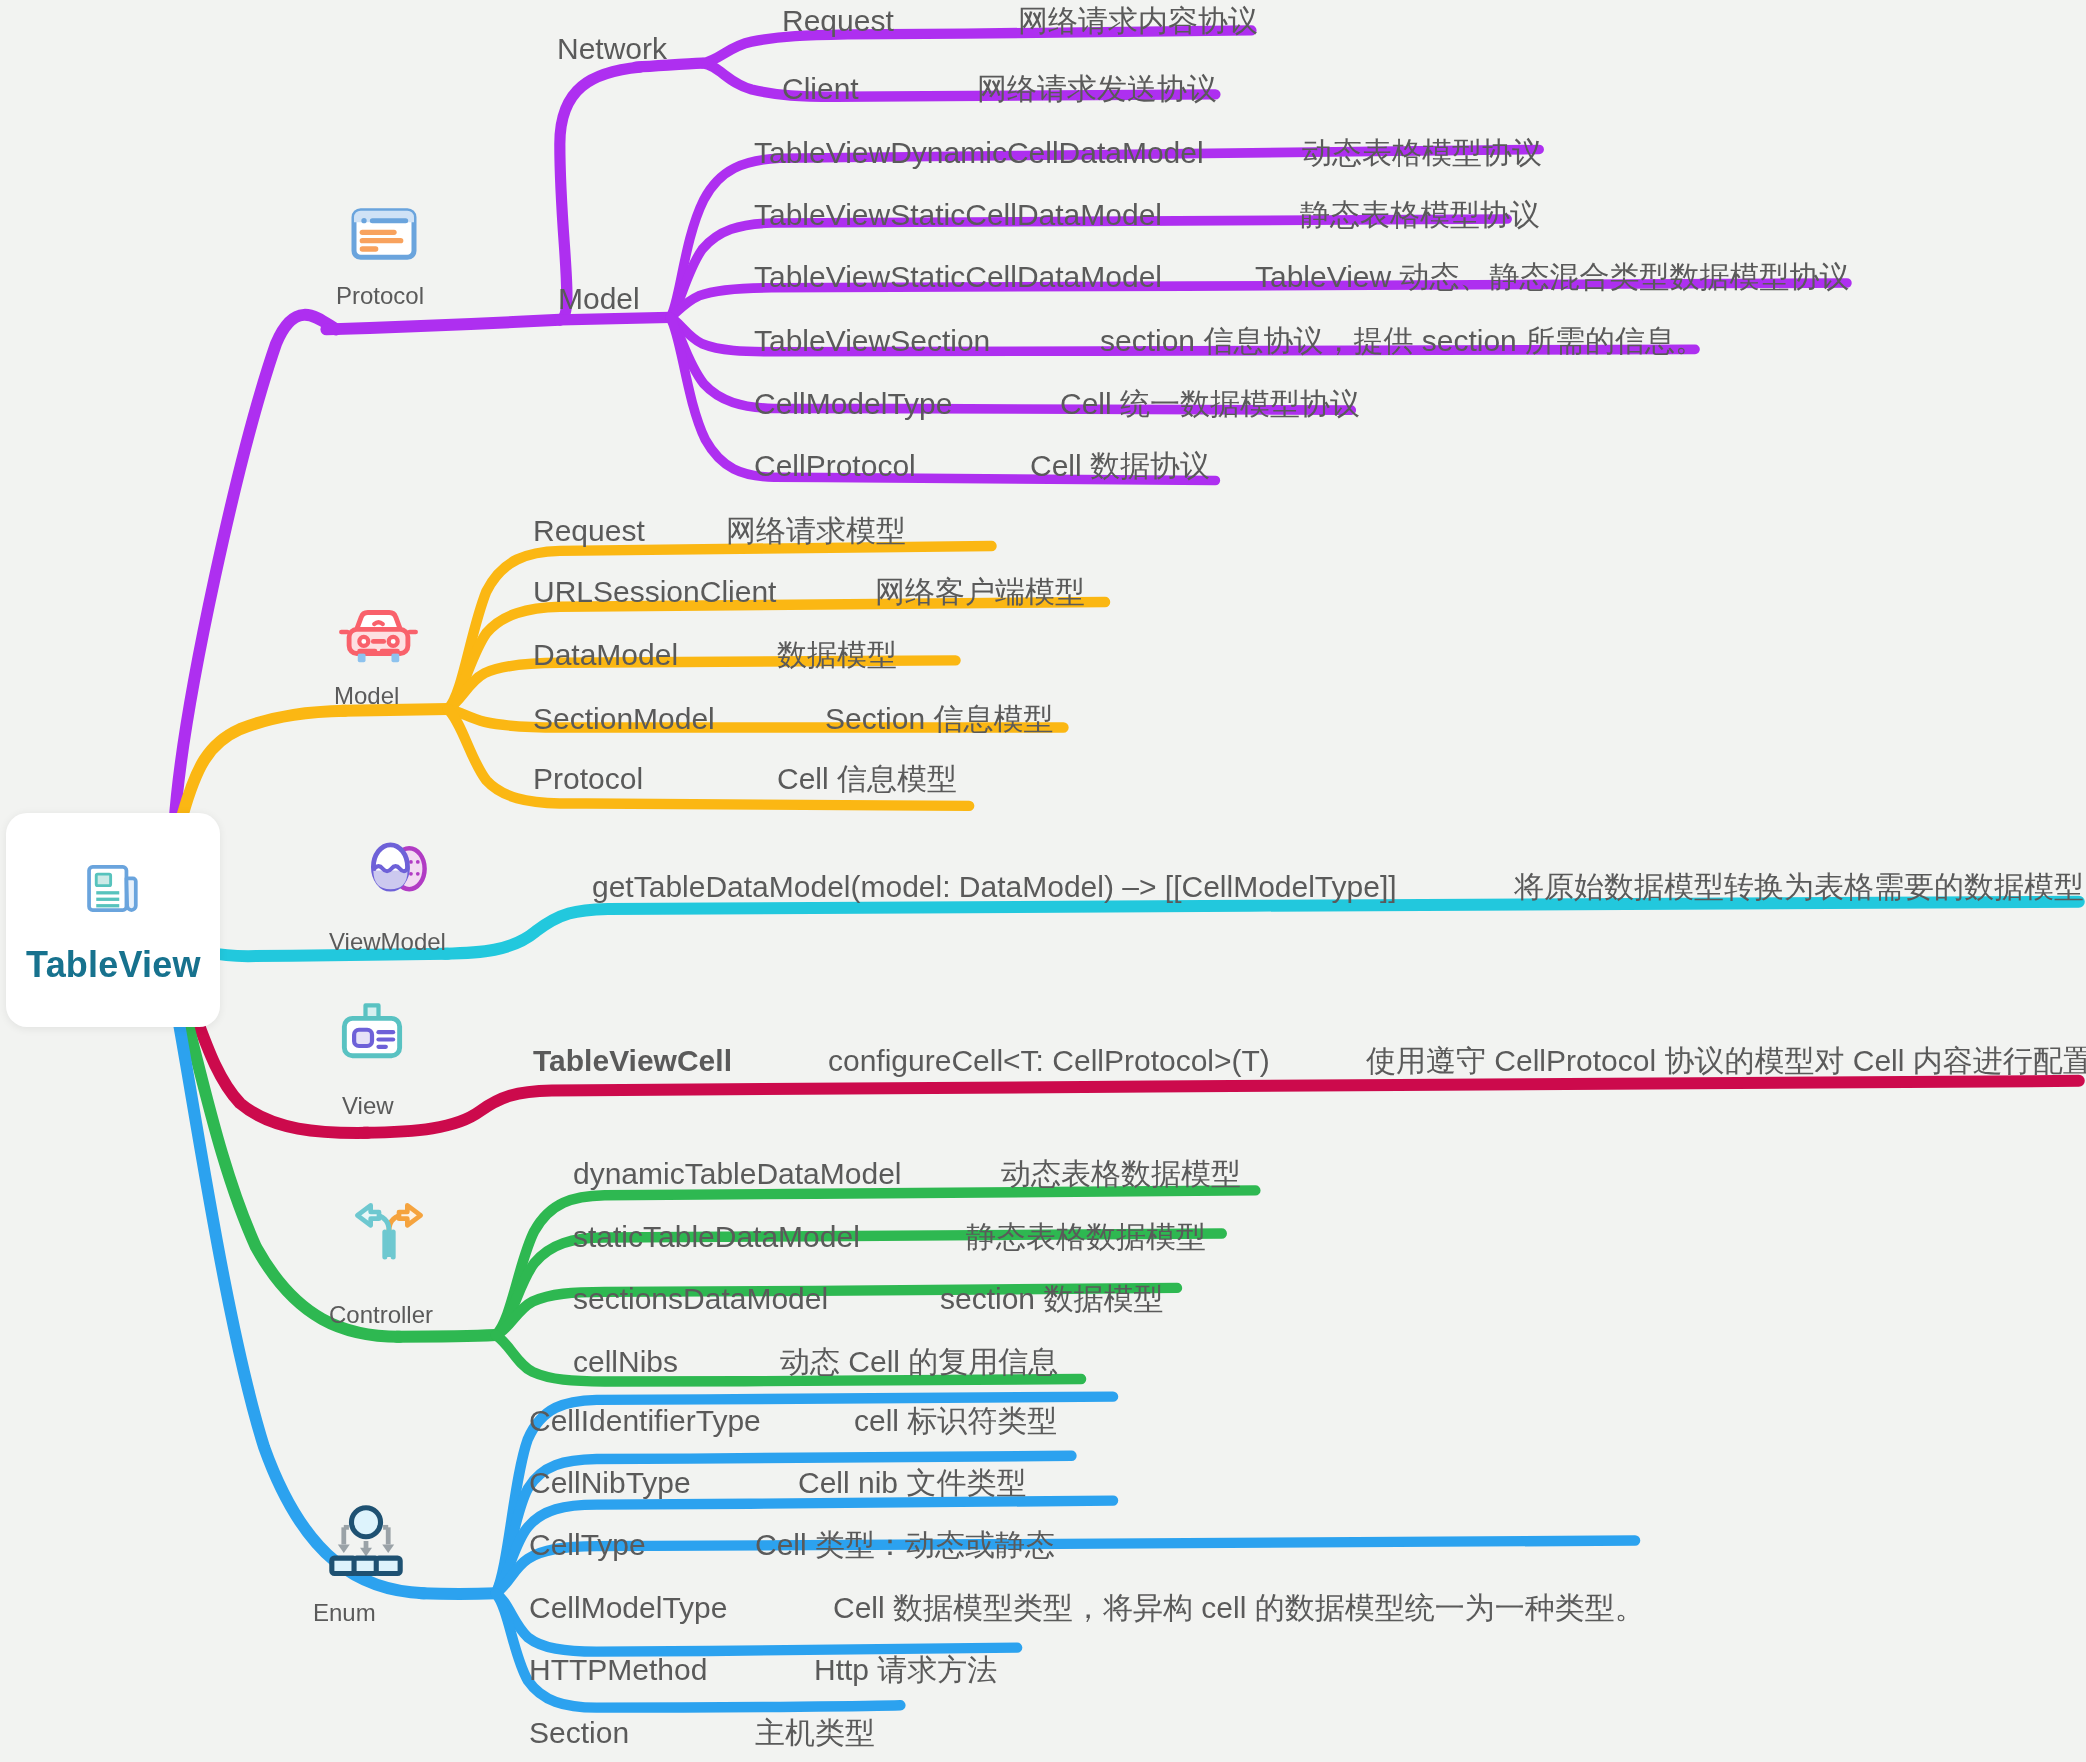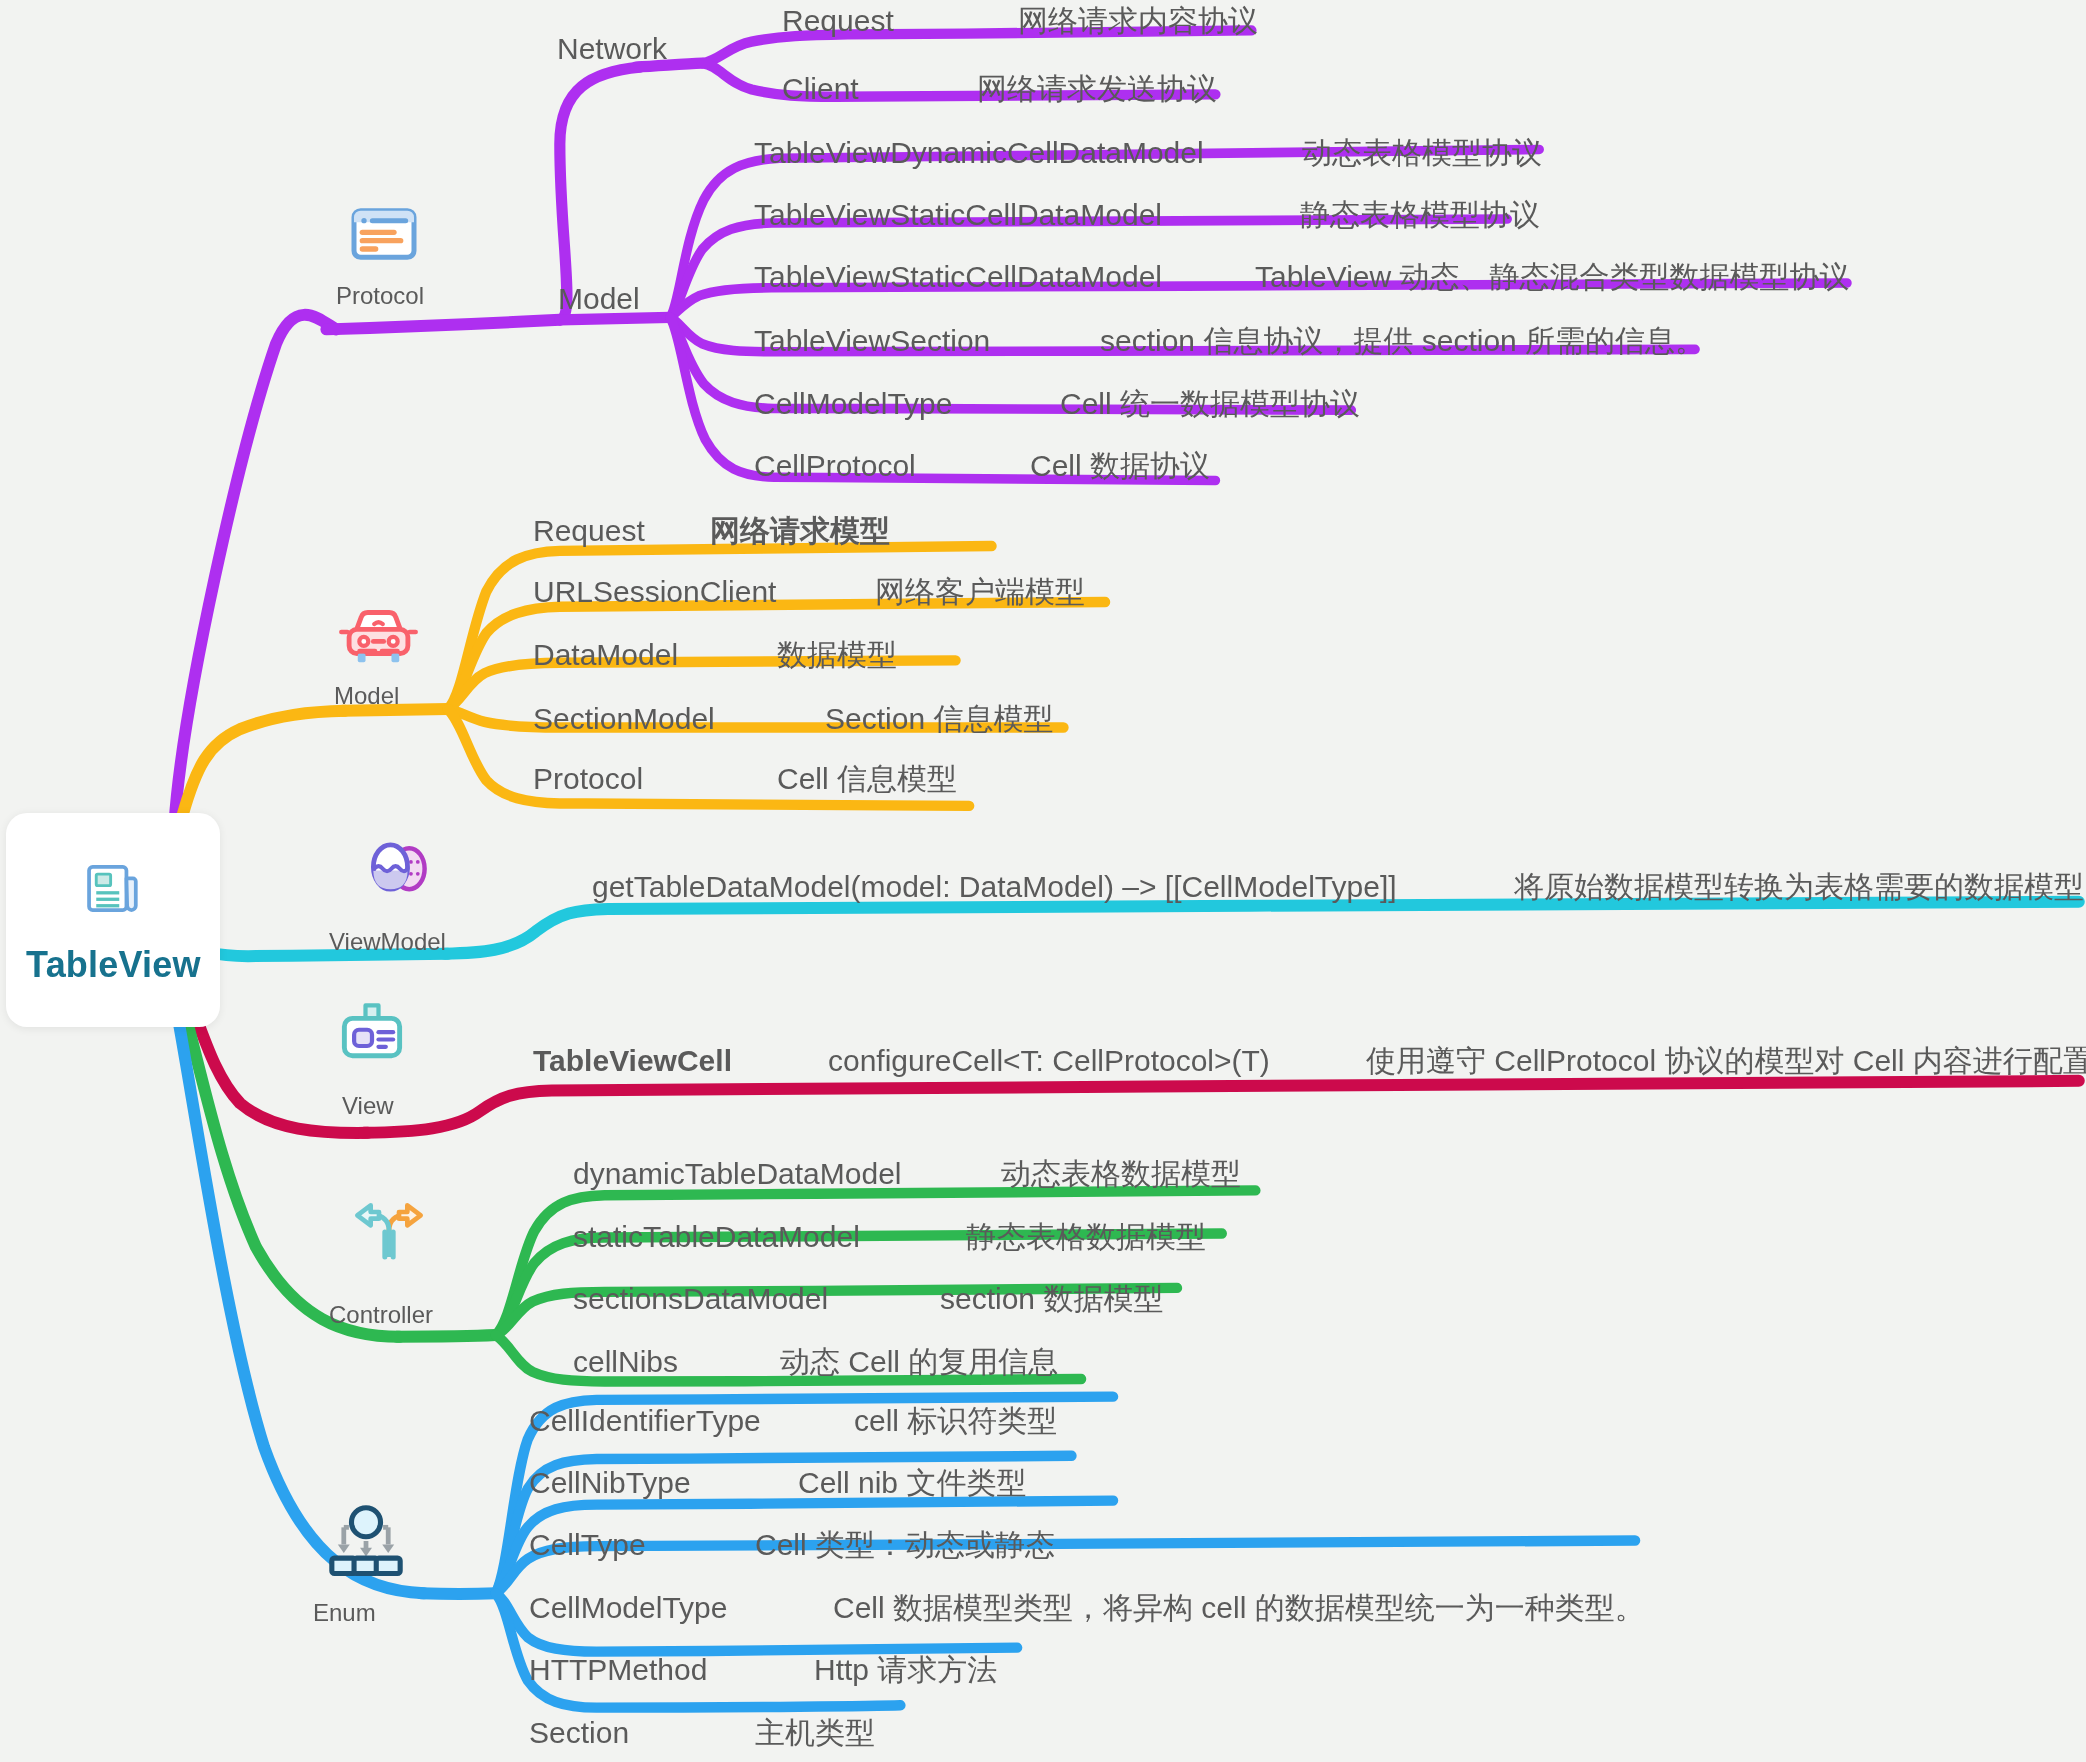--- a/index.html
+++ b/index.html
@@ -260,21 +260,21 @@
 
   <div class="lbl lbl-node" style="left:754px; top:389px;">CellModelType</div>
   <div class="lbl lbl-desc" style="left:1060px; top:389px;">Cell 统一数据模型协议</div>
 
   <div class="lbl lbl-node" style="left:754px; top:451px;">CellProtocol</div>
   <div class="lbl lbl-desc" style="left:1030px; top:451px;">Cell 数据协议</div>
 
   <div class="lbl lbl-branch" style="left:334px; top:684px;">Model</div>
 
   <div class="lbl lbl-node" style="left:533px; top:516px;">Request</div>
-  <div class="lbl lbl-desc" style="left:710px; top:516px;font-weight:bold;">网络请求模型</div>
+  <div class="lbl lbl-desc" style="left:726px; top:516px;">网络请求模型</div>
 
   <div class="lbl lbl-node" style="left:533px; top:577px;">URLSessionClient</div>
   <div class="lbl lbl-desc" style="left:875px; top:577px;">网络客户端模型</div>
 
   <div class="lbl lbl-node" style="left:533px; top:640px;">DataModel</div>
   <div class="lbl lbl-desc" style="left:777px; top:640px;">数据模型</div>
 
   <div class="lbl lbl-node" style="left:533px; top:704px;">SectionModel</div>
   <div class="lbl lbl-desc" style="left:825px; top:704px;">Section 信息模型</div>
 

